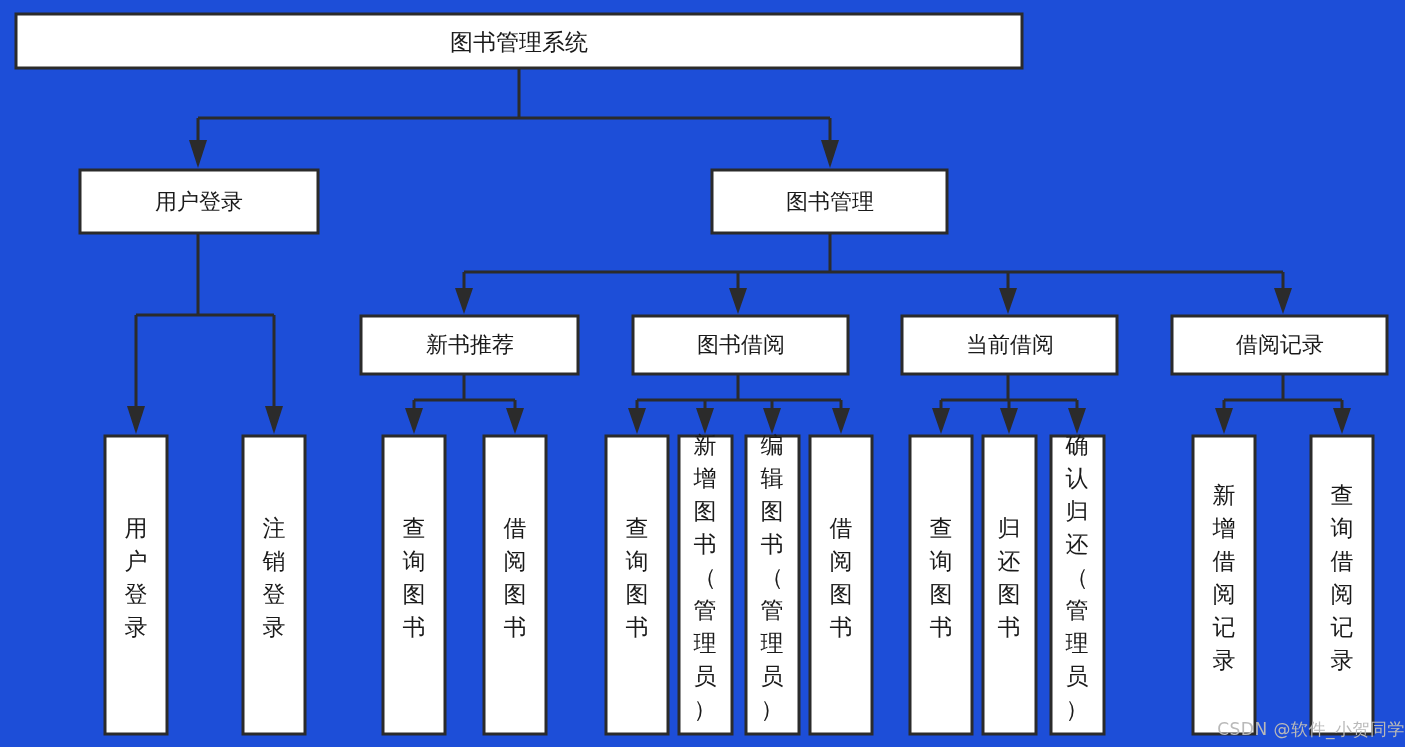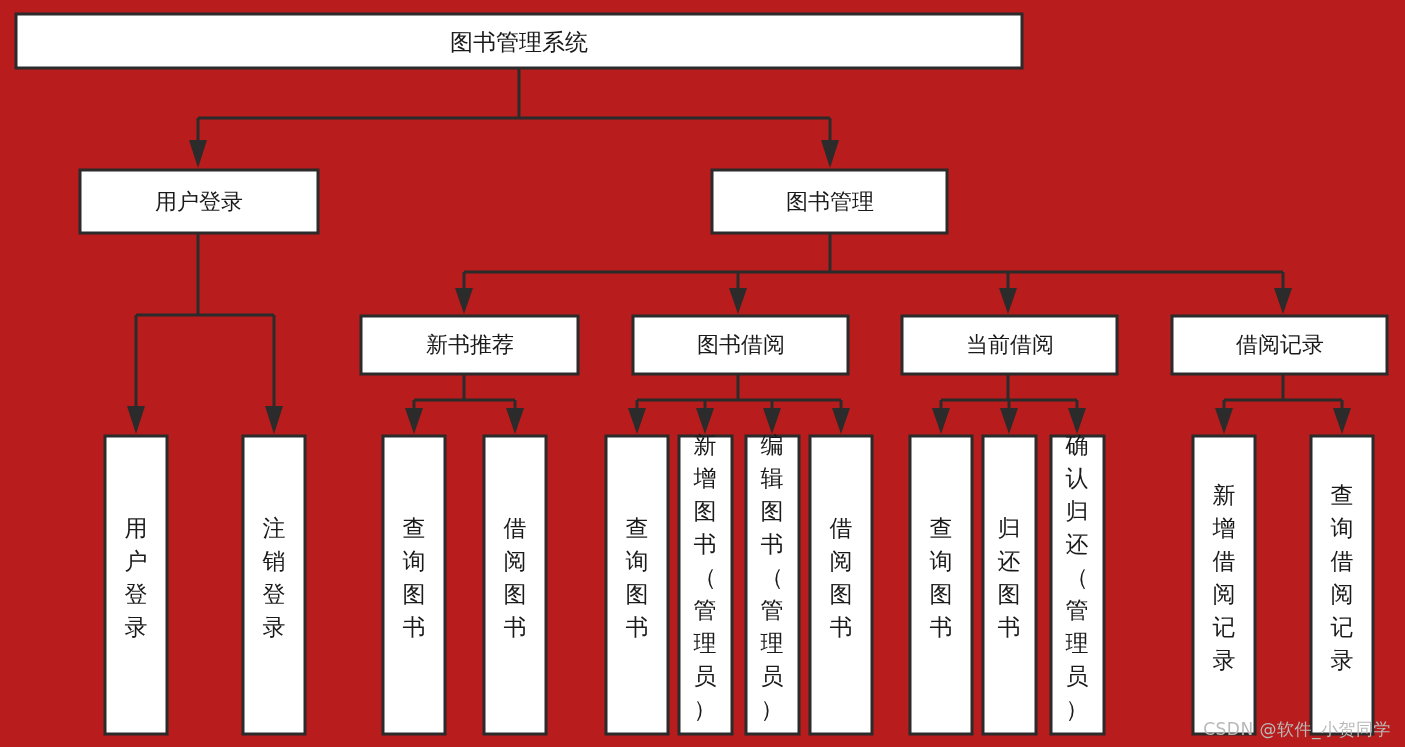--- a/index.html
+++ b/index.html
@@ -11,21 +11,21 @@
   body {
     width: 1405px;
     height: 747px;
     font-family: "DejaVu Sans", "Liberation Sans", sans-serif;
     overflow: hidden;
   }
   #diagram-root {
     position: relative;
     width: 1405px;
     height: 747px;
-    background: #b91c1c;
+    background: #1d4ed8;
   }
   svg#tree-svg {
     position: absolute;
     top: 0;
     left: 0;
     width: 1405px;
     height: 747px;
     display: block;
   }
   .node-box {
@@ -54,21 +54,21 @@
     font-size: 23px;
   }
   .vert-label {
     fill: #1a1a1a;
     font-family: "DejaVu Sans", "Liberation Sans", sans-serif;
     font-size: 23px;
     text-anchor: middle;
   }
   .watermark {
     position: absolute;
-    right: 14px;
+    right: 0;
     bottom: 6px;
     font-family: "DejaVu Sans", "Liberation Sans", sans-serif;
     font-size: 17px;
     color: #b9b9b9;
     letter-spacing: 0.5px;
     white-space: nowrap;
     user-select: none;
   }
 </style>
 </head>

